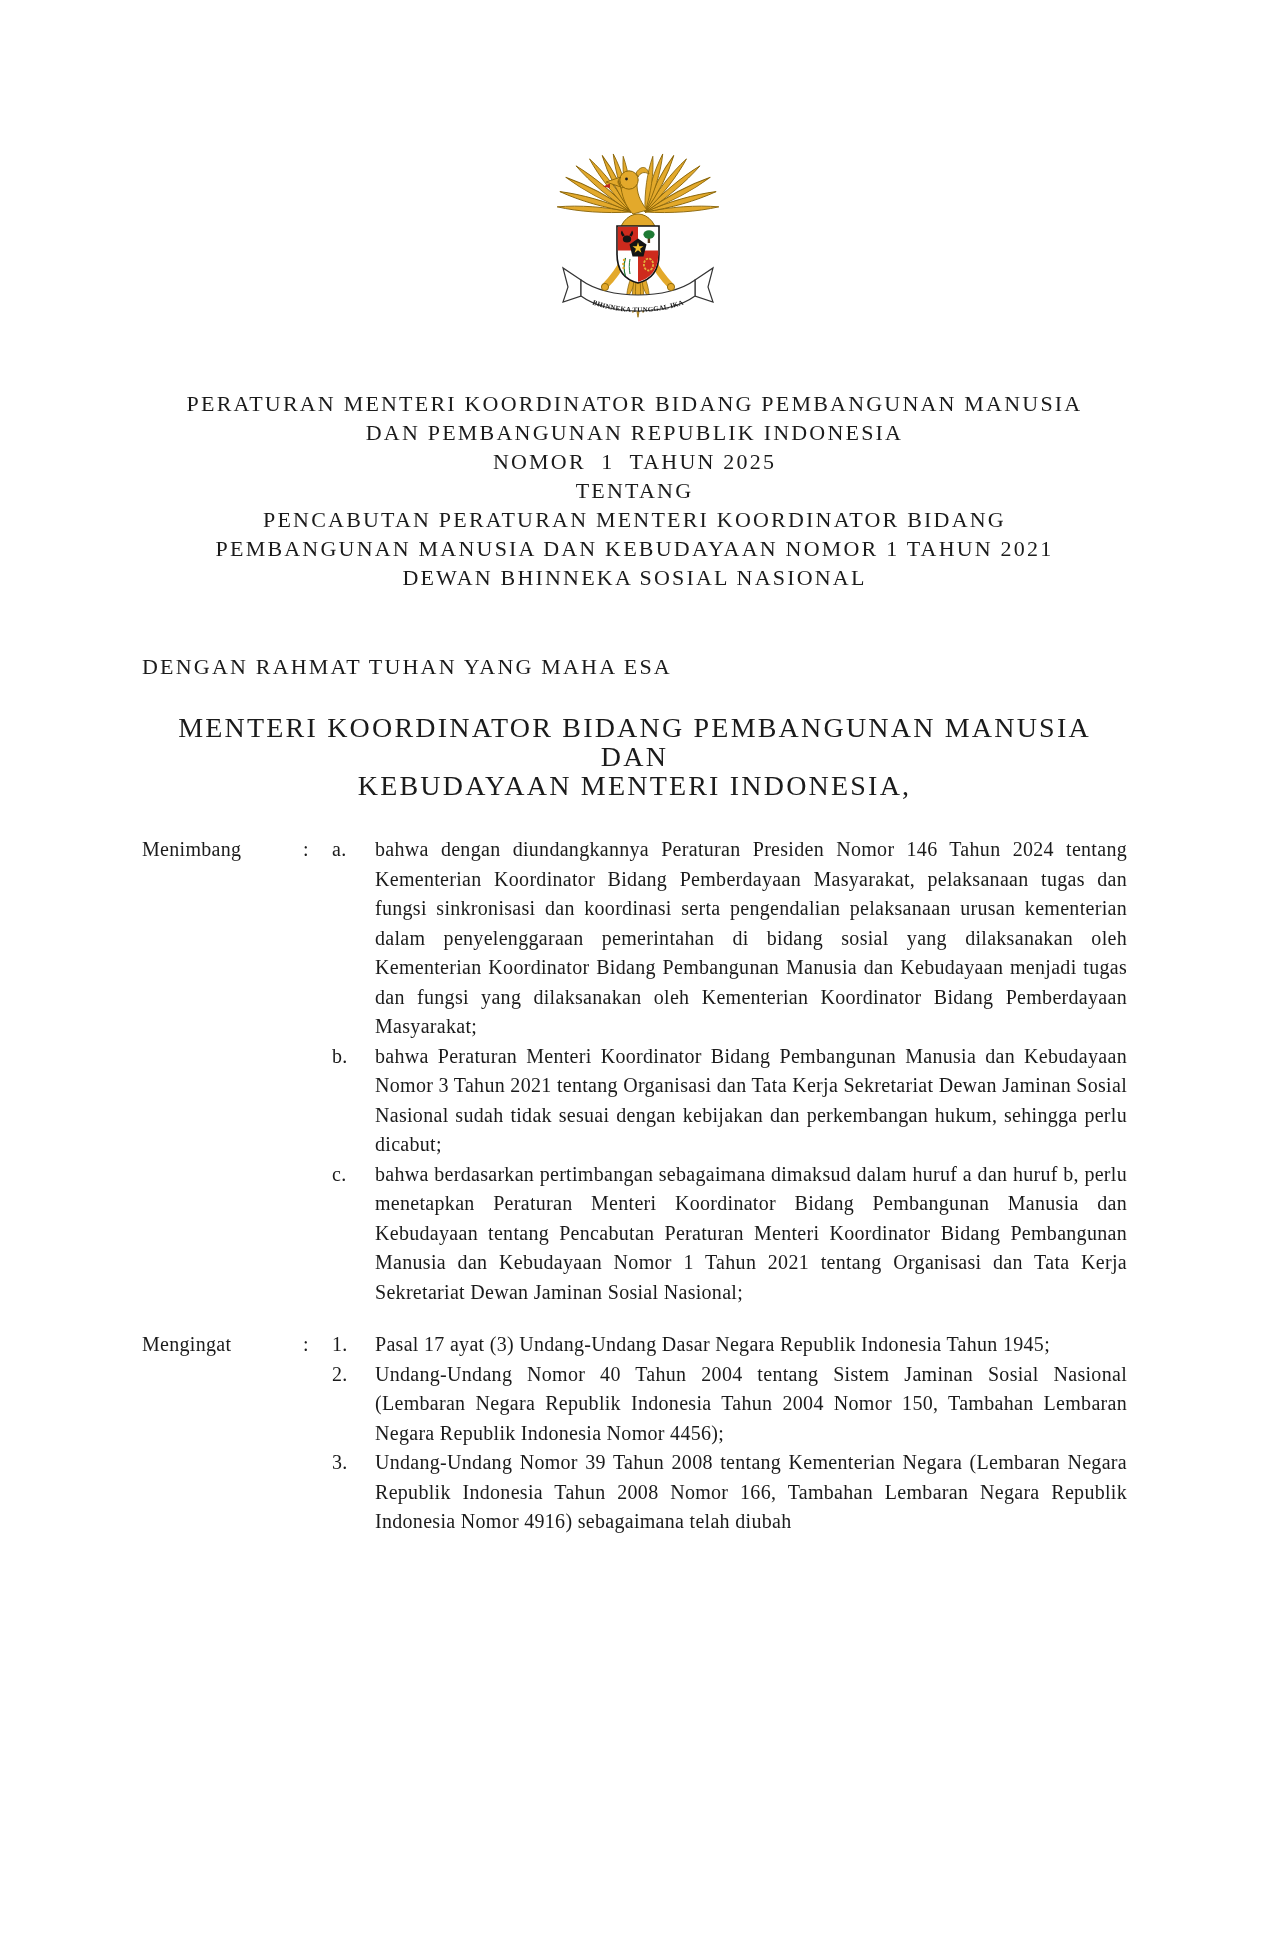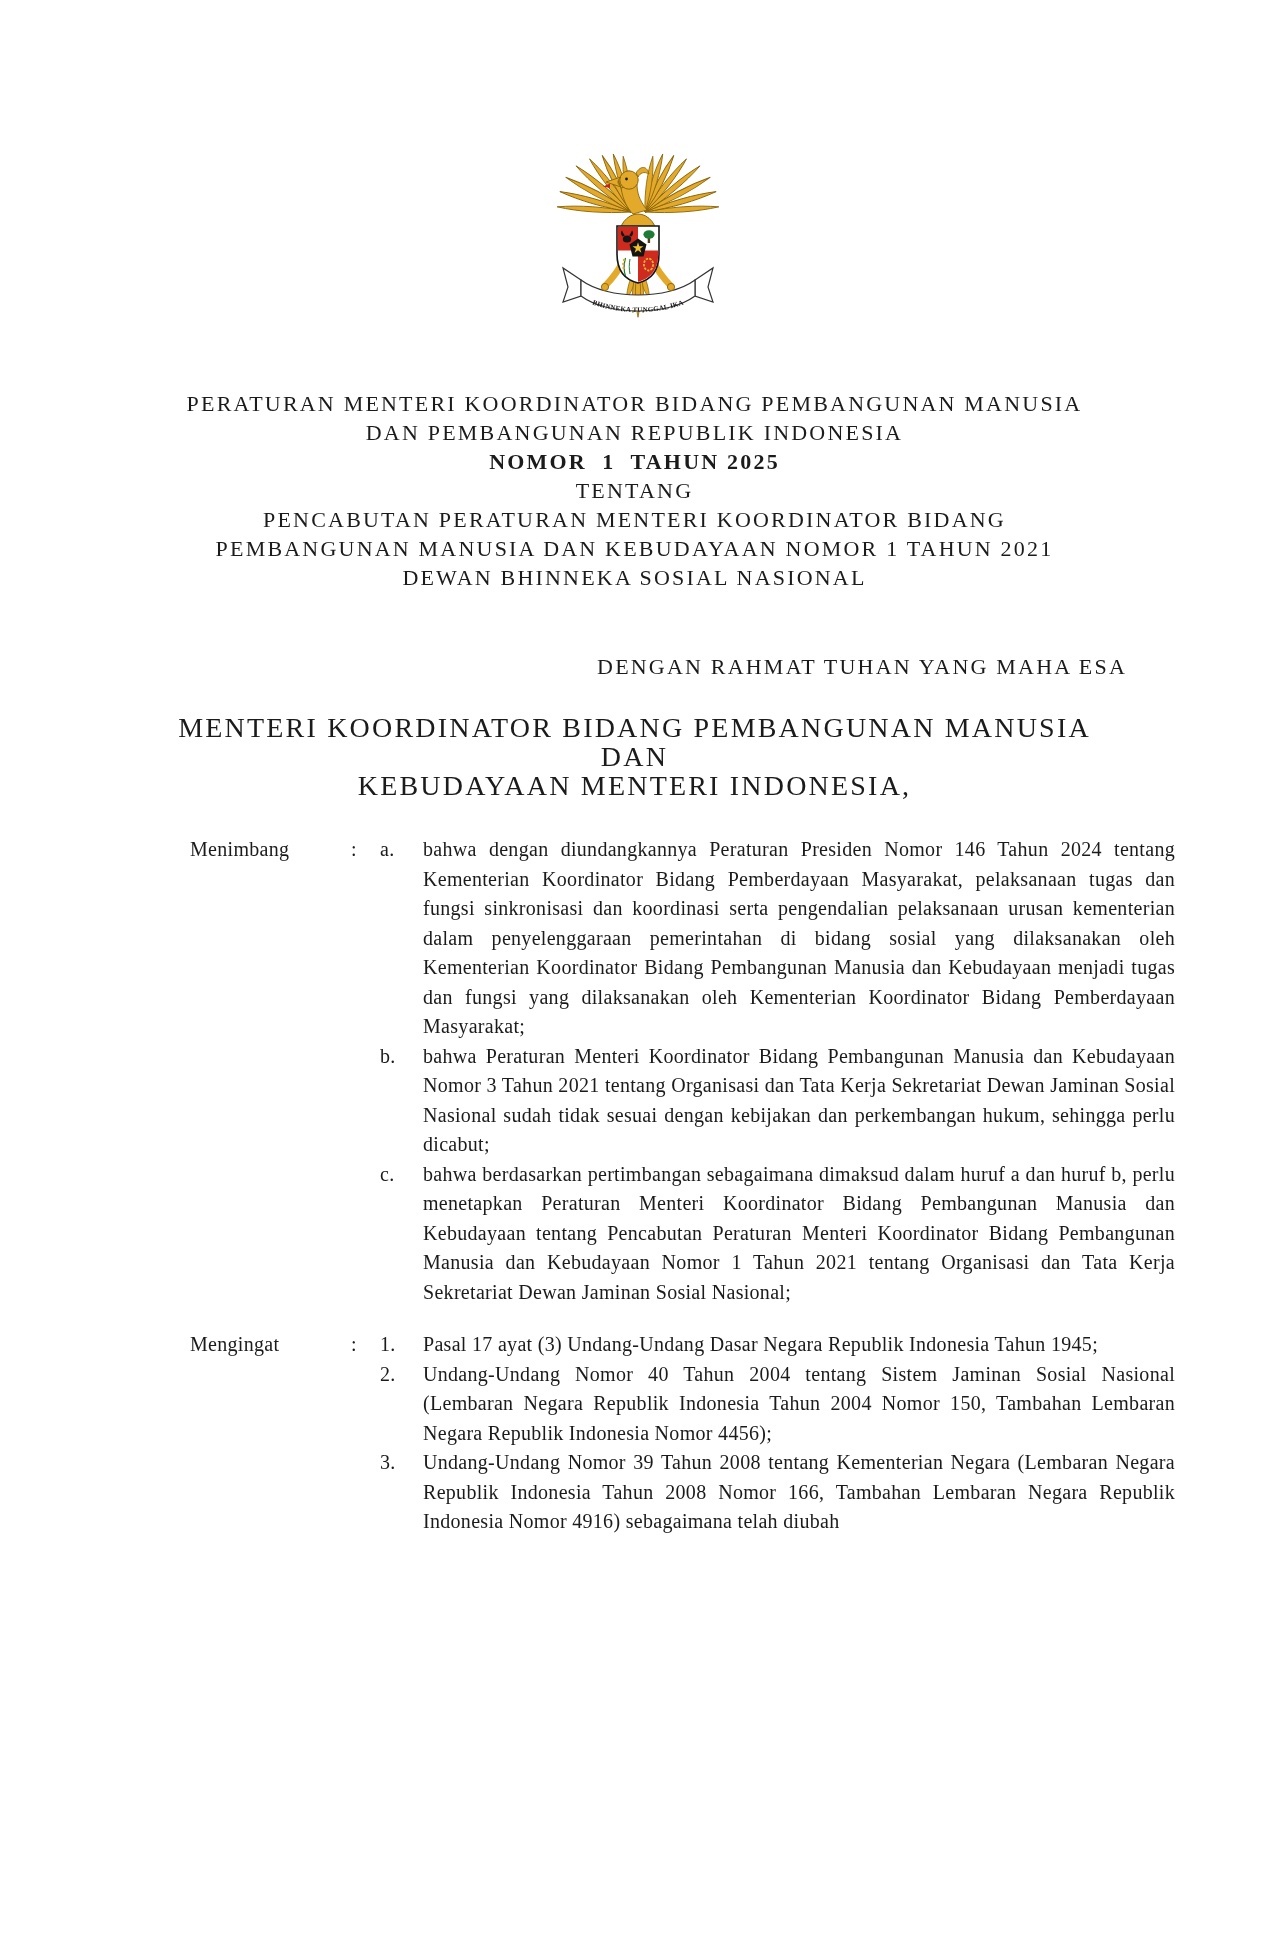--- a/index.html
+++ b/index.html
@@ -24,27 +24,27 @@
   .title-block {
     position: absolute;
     top: 389px;
     left: 142px;
     width: 985px;
     text-align: center;
     font-size: 22px;
     line-height: 29px;
     letter-spacing: 2.2px;
   }
-  .title-line.pre { white-space: pre; font-weight: bold; }
+  .title-line.pre { white-space: pre; }
   .invocation {
     position: absolute;
     top: 652px;
     left: 142px;
     width: 985px;
-    text-align: right;
+    text-align: left;
     font-size: 22px;
     line-height: 29px;
     letter-spacing: 2.2px;
   }
   .authority {
     position: absolute;
     top: 713px;
     left: 142px;
     width: 985px;
     text-align: center;
@@ -53,21 +53,20 @@
     letter-spacing: 2.2px;
   }
   .doc-body {
     position: absolute;
     top: 835px;
     left: 142px;
     width: 985px;
     font-size: 20px;
     line-height: 29.5px;
     letter-spacing: 0.3px;
-    margin-left: 48px;
   }
   .clause {
     display: grid;
     grid-template-columns: 161px 29px 1fr;
     align-items: start;
   }
   .clause.gap-before { margin-top: 23px; }
   .clause-label { text-align: left; }
   .clause-colon { text-align: left; }
   .clause-item {

